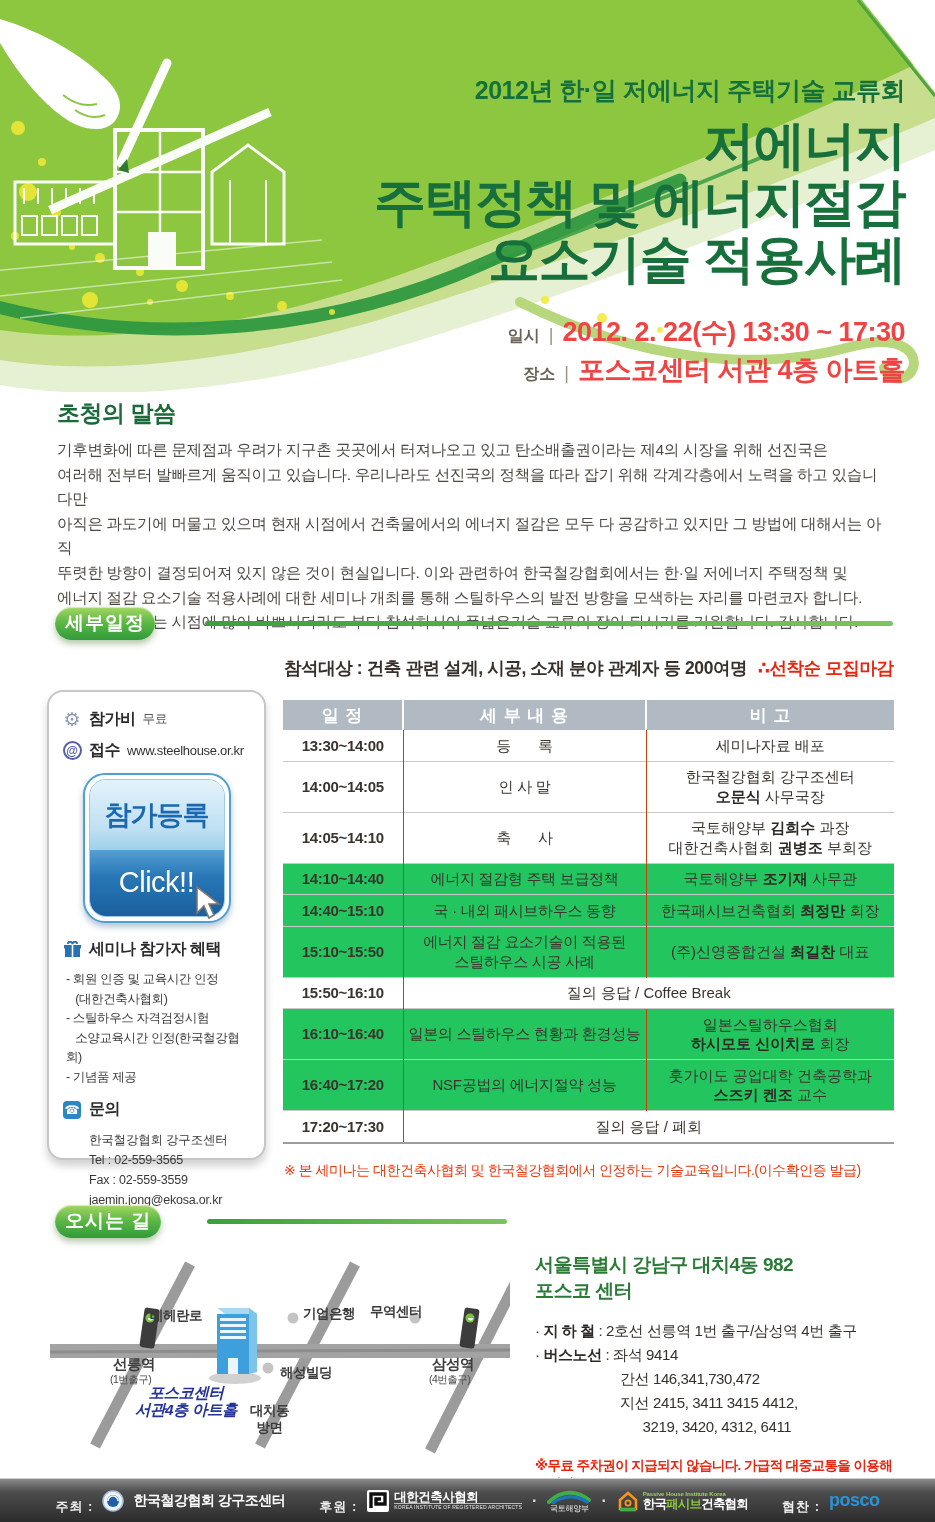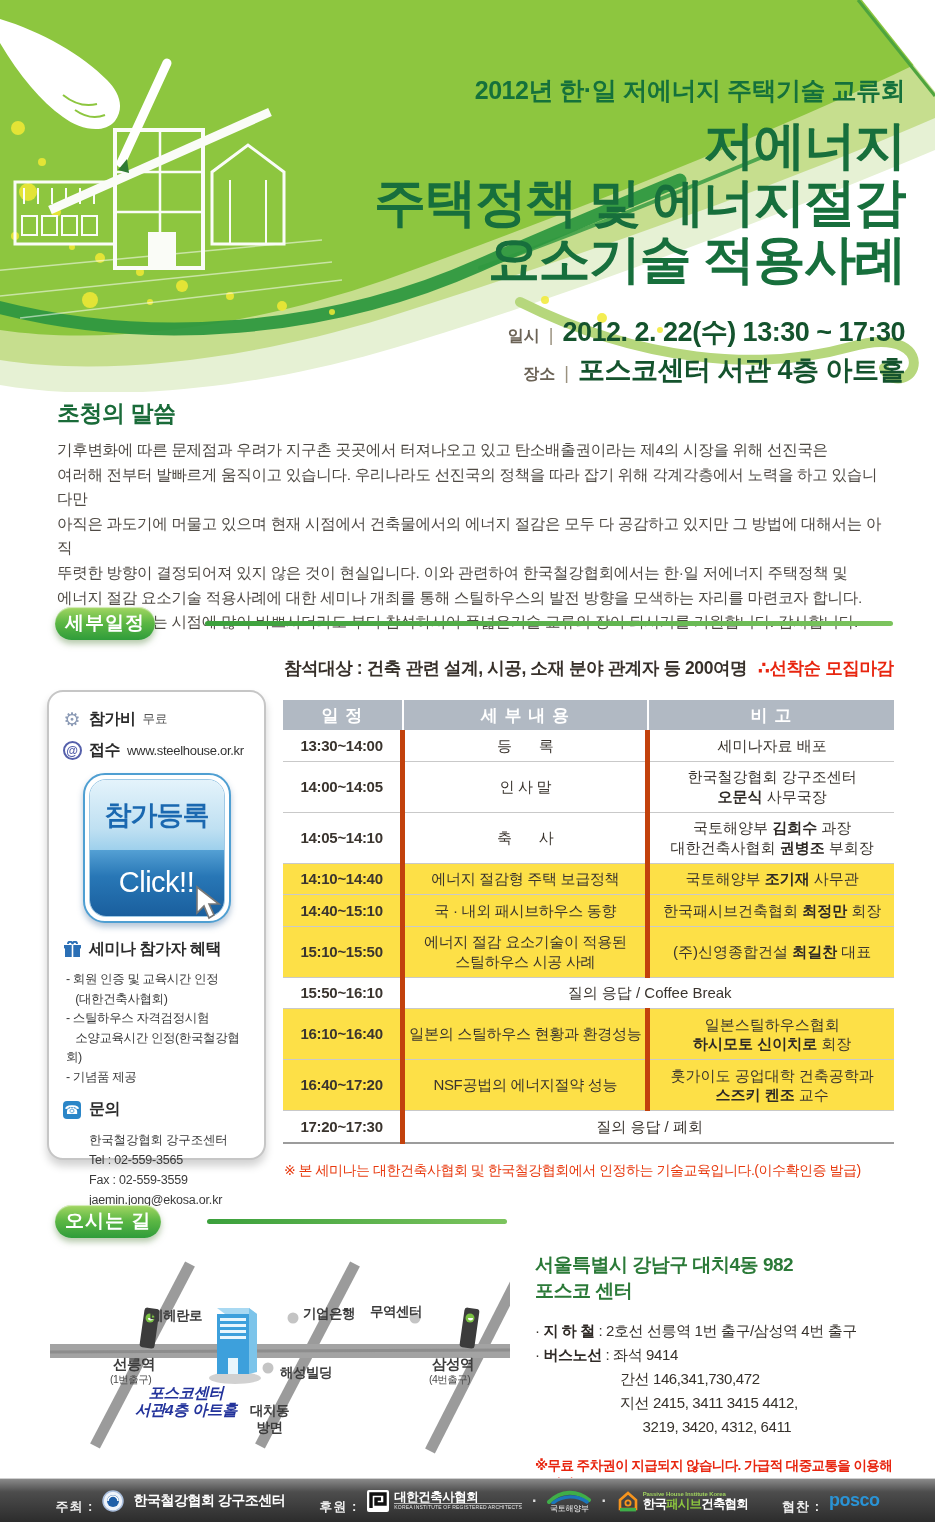--- a/index.html
+++ b/index.html
@@ -9,21 +9,21 @@
   
   .header { position:absolute; left:0; top:0; width:935px; height:392px; }
   .header svg { position:absolute; left:0; top:0; }
   .header-text { position:absolute; top:74px; right:30px; text-align:right; z-index:5; }
   .event-badge { font-size:25px; font-weight:bold; color:#15713b; letter-spacing:-0.5px; margin-bottom:10px; }
   .main-title { font-size:52px; font-weight:bold; color:#176f3c; line-height:57px; letter-spacing:-1.5px; white-space:pre-line; }
   .meta-row { margin-top:26px; color:#5a5244; }
   .meta-row.second { margin-top:2px; }
   .meta-label { font-size:16px; font-weight:bold; color:#6b6356; }
   .meta-sep { font-size:18px; color:#9a917f; margin:0 9px; font-weight:normal; }
-  .meta-value { font-size:27px; font-weight:bold; color:#14532d; letter-spacing:-0.5px; }
+  .meta-value { font-size:27px; font-weight:bold; color:#ef4444; letter-spacing:-0.5px; }
 
   
   .invite { position:absolute; left:57px; top:398px; width:835px; }
   .invite h2 { font-size:23px; font-weight:bold; color:#1a6b39; margin-bottom:9px; letter-spacing:-0.5px; }
   .invite p { font-size:15.5px; color:#4e4943; line-height:24.6px; white-space:pre-line; letter-spacing:-0.3px; }
 
   
   .section-row { position:absolute; left:55px; height:34px; }
   .pill { position:relative; z-index:2; display:inline-block; height:33px; line-height:32px; padding:0 10px;
           border-radius:17px; color:#fff; font-size:19px; font-weight:bold; letter-spacing:1px;
@@ -72,23 +72,23 @@
                    letter-spacing:-0.2px; margin:3px 0 0 27px; }
 
   
   .schedule-table { position:absolute; left:283px; top:700px; width:611px; border-collapse:collapse; }
   .schedule-table th { background:#b1b9c3; color:#fff; font-size:17px; font-weight:bold; height:30px;
                        border-left:2px solid #fff; letter-spacing:1px; }
   .schedule-table th:first-child { border-left:none; }
   .schedule-table td { border-top:1px solid #c9c9c9; text-align:center; vertical-align:middle;
                        font-size:15px; color:#3a342e; padding:5.5px 4px; line-height:19.5px; }
   .schedule-table tbody tr:first-child td { border-top:none; }
-  .schedule-table td + td { border-left:5px solid #c2410c; }
+  .schedule-table td + td { border-left:1px solid #c2410c; }
   .schedule-table tbody tr:last-child td { border-bottom:2px solid #9c9c9c; }
-  .schedule-table tr.shaded { background:#fde047; }
+  .schedule-table tr.shaded { background:#22c55e; }
   .c-time { font-weight:bold; font-size:15.5px; color:#2e2925; letter-spacing:-0.3px; }
   .c-content { white-space:pre; letter-spacing:-0.3px; }
   .c-remark b, .c-remark strong { font-weight:bold; color:#2e2925; }
   .tbl-note { position:absolute; left:284px; top:1162px; font-size:14px; color:#e8390e; letter-spacing:-0.5px; }
 
   
   .map { position:absolute; left:50px; top:1256px; width:460px; height:214px; }
   .map svg { position:absolute; left:0; top:0; }
   .map-label { position:absolute; font-size:13.5px; font-weight:bold; color:#3c3c3c; letter-spacing:-0.5px; white-space:nowrap; }
   .ml-small { font-size:10.5px; font-weight:normal; color:#4a4a4a; }

